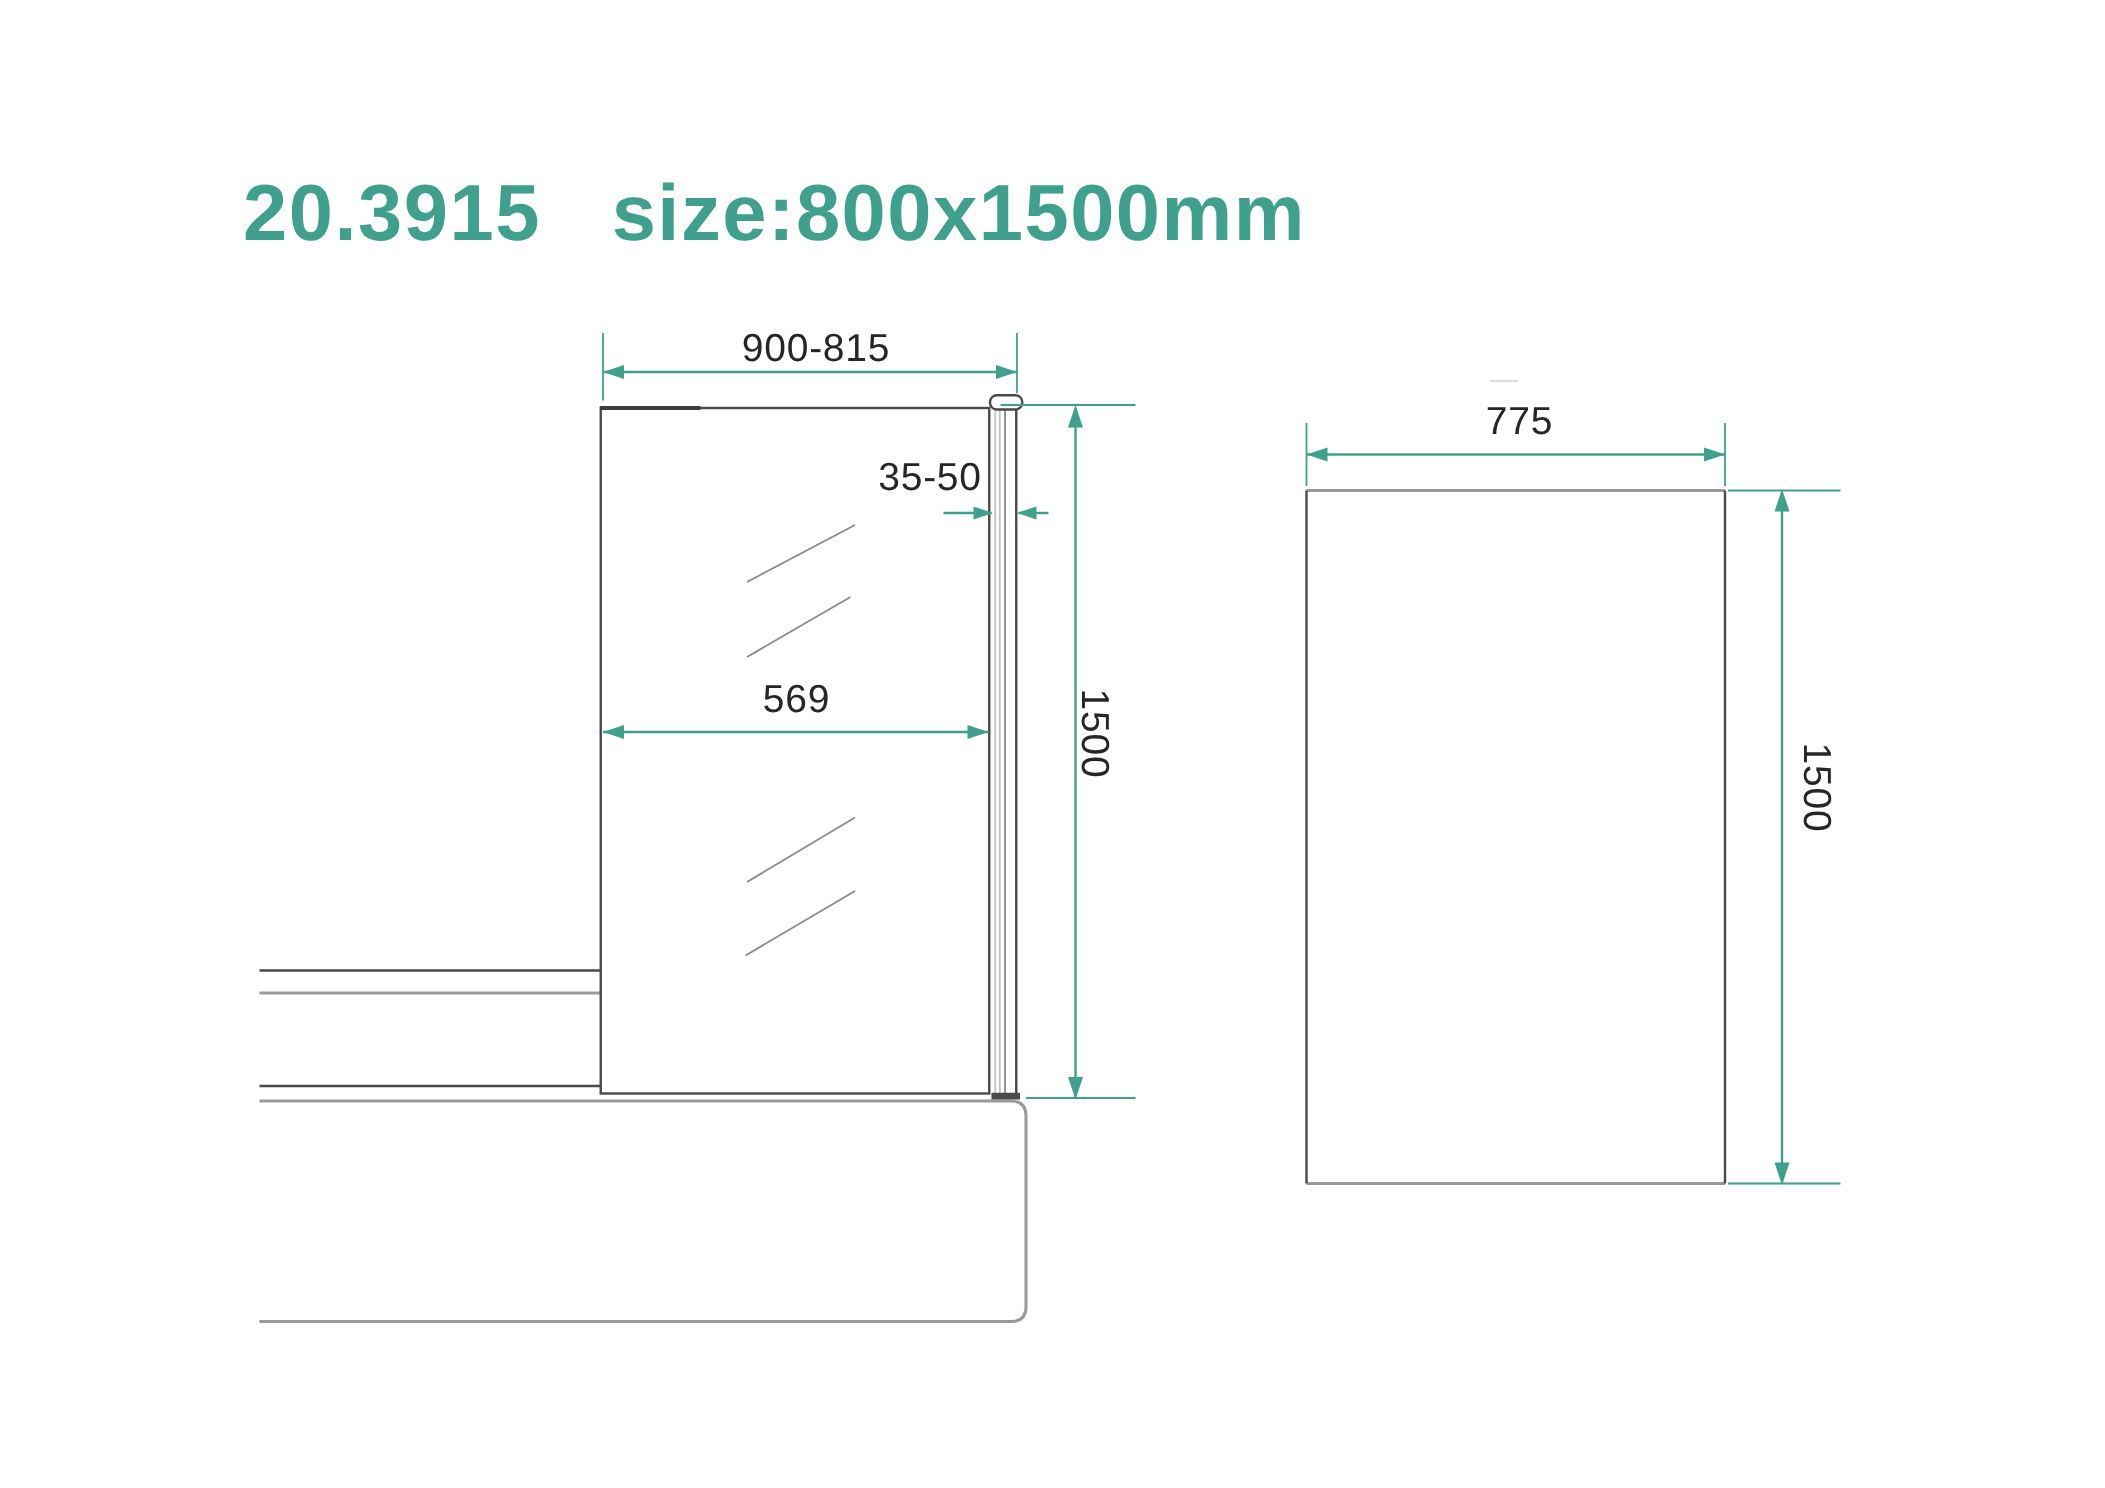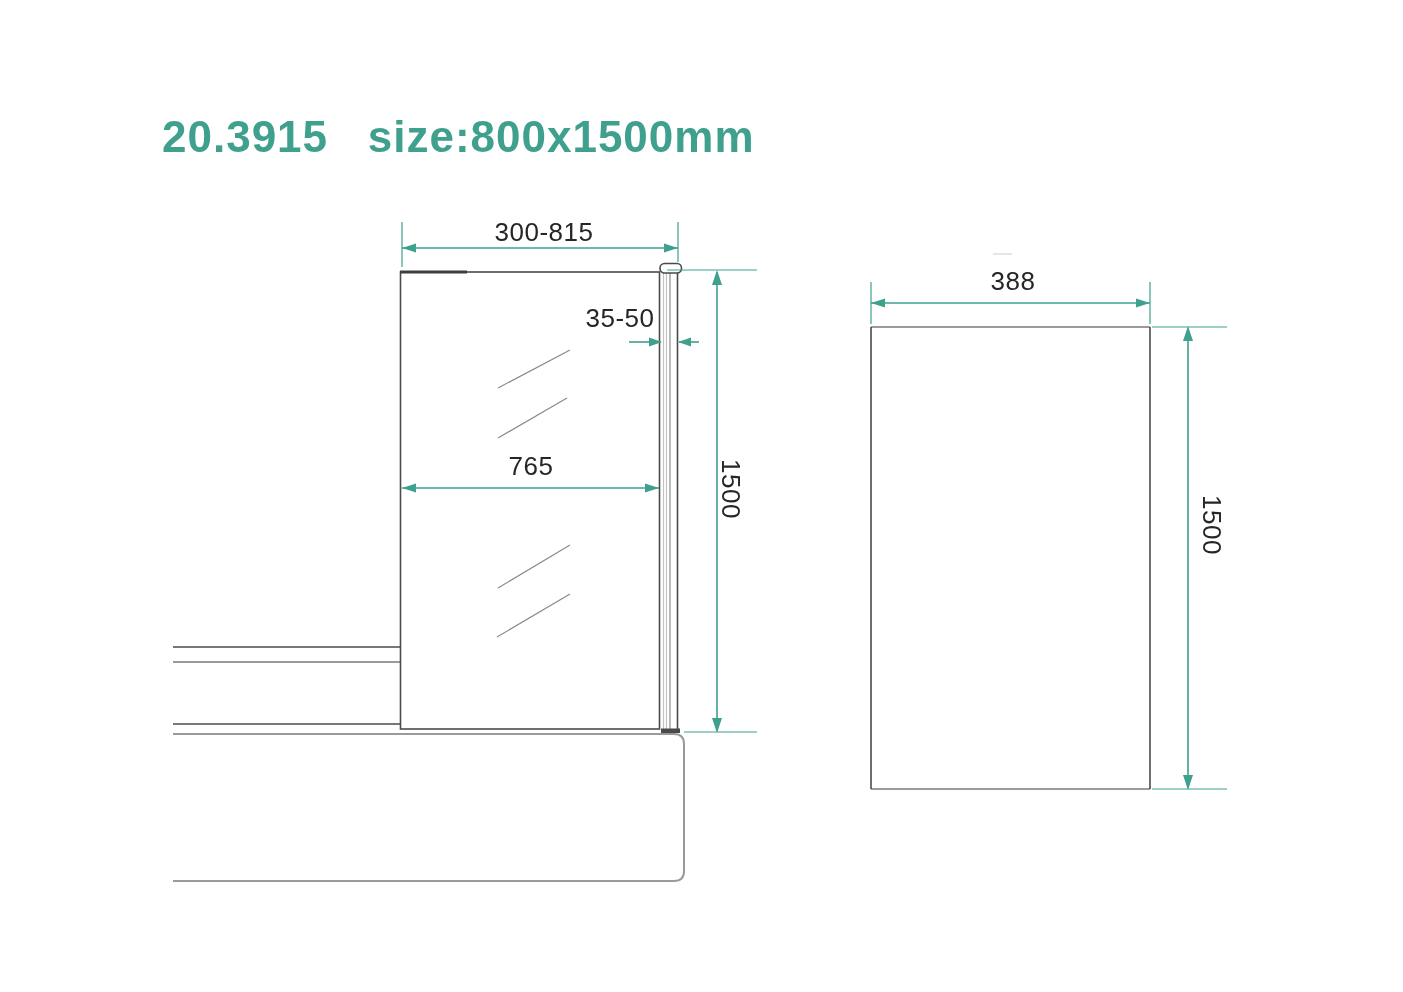--- a/index.html
+++ b/index.html
@@ -12,21 +12,21 @@
     width: 1403px;
     height: 992px;
     background: #ffffff;
     overflow: hidden;
     font-family: "Liberation Sans", sans-serif;
   }
   #title {
     position: absolute;
     left: 162px;
     top: 112px;
-    font-size: 44px;
+    font-size: 53px;
     font-weight: bold;
     letter-spacing: 1px;
     color: var(--accent, #3FA08E);
     white-space: pre;
   }
   svg { position: absolute; left: 0; top: 0; }
   .dk  { stroke: #4a4a4a; stroke-width: 1.6; fill: none; }
   .dk2 { stroke: #3d3d3d; stroke-width: 2.8; fill: none; }
   .gy  { stroke: #9a9a9a; stroke-width: 2;   fill: none; }
   .lt  { stroke: #c2c2c2; stroke-width: 1.2; fill: none; }
@@ -138,20 +138,20 @@
       <g>
         <line class="ext" x1="1152" y1="327" x2="1227" y2="327"></line>
         <line class="ext" x1="1152" y1="789" x2="1227" y2="789"></line>
         <line class="dim" x1="1188" y1="329" x2="1188" y2="788"></line>
         <path class="ah" d="M1188,326 l-5,15 l10,0 Z"></path>
         <path class="ah" d="M1188,790 l-5,-15 l10,0 Z"></path>
       </g>
     </g>
   </svg>
 
-  <div class="label" style="left:544px; top:232px;">300-815</div>
+  <div class="label" style="left:544px; top:232px;">900-815</div>
   <div class="label" style="left:620px; top:318px;">35-50</div>
-  <div class="label" style="left:531px; top:466px;">765</div>
+  <div class="label" style="left:531px; top:466px;">569</div>
   <div class="label rot90" style="left:730px; top:489px;">1500</div>
-  <div class="label" style="left:1013px; top:281px;">388</div>
+  <div class="label" style="left:1013px; top:281px;">775</div>
   <div class="label rot90" style="left:1211px; top:525px;">1500</div>
 
 </div>
 
 </body></html>

